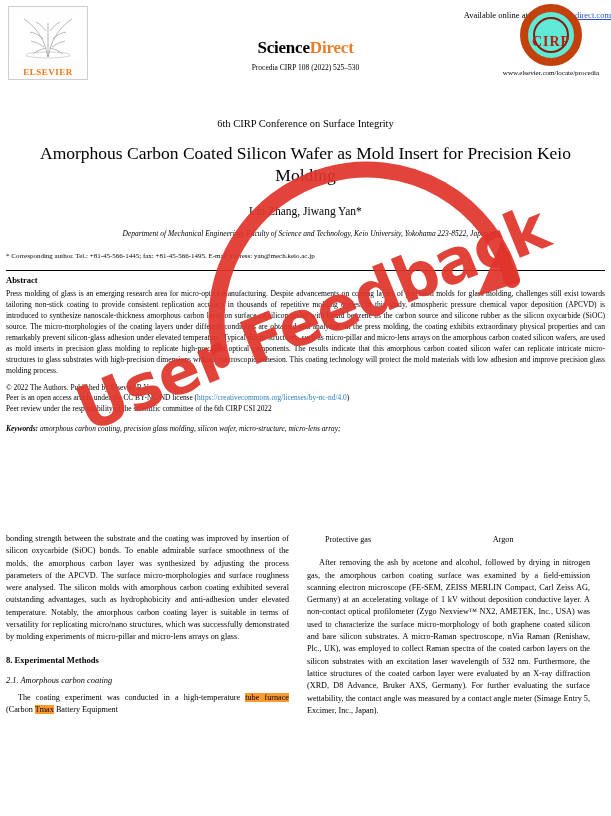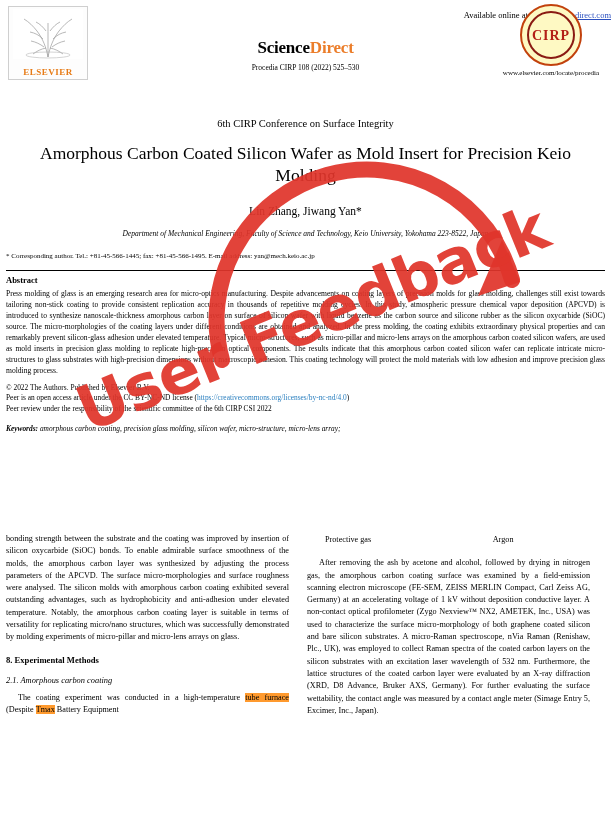--- a/index.html
+++ b/index.html
@@ -86,22 +86,22 @@
   .cirp-wrap {
     position: absolute;
     right: 6px;
     top: 4px;
     width: 108px;
     text-align: center;
   }
   .cirp-circle {
     width: 62px; height: 62px;
     border-radius: 50%;
-    background: #fef9c3;
-    border: 2px solid #c2410c;
+    background: #5eead4;
+    border: 8px solid #c2410c;
     margin: 0 auto;
     position: relative;
     box-sizing: border-box;
   }
   .cirp-circle:after {
     content: "";
     position: absolute;
     left: 5px; top: 5px; right: 5px; bottom: 5px;
     border-radius: 50%;
     border: 2px solid #8a1b13;
@@ -321,21 +321,21 @@
   <div class="keywords">
     <b>Keywords:</b><span> amorphous carbon coating, precision glass molding, silicon wafer, micro-structure, micro-lens array;</span>
   </div>
 
   <div class="cols">
 
     <div class="col">
       <p class="noindent">bonding strength between the substrate and the coating was improved by insertion of silicon oxycarbide (SiOC) bonds. To enable admirable surface smoothness of the molds, the amorphous carbon layer was synthesized by adjusting the process parameters of the APCVD. The surface micro-morphologies and surface roughness were analysed. The silicon molds with amorphous carbon coating exhibited several outstanding advantages, such as hydrophobicity and anti-adhesion under elevated temperature. Notably, the amorphous carbon coating layer is suitable in terms of versatility for replicating micro/nano structures, which was successfully demonstrated by molding experiments of micro-pillar and micro-lens arrays on glass.</p>
       <div class="sec-head">8. Experimental Methods</div>
       <div class="sub-head">2.1. Amorphous carbon coating</div>
-      <p><span>The coating experiment was conducted in a high-temperature </span><span class="hl-orange">tube furnace</span><span> (Despite </span><span class="hl-orange">Tmax</span><span> Battery Equipment</span></p>
+      <p><span>The coating experiment was conducted in a high-temperature </span><span class="hl-orange">tube furnace</span><span> (Carbon </span><span class="hl-orange">Tmax</span><span> Battery Equipment</span></p>
     </div>
 
     <div class="col">
       <table class="mini-table">
         <tbody>
             <tr>
           <td class="lab">Protective gas</td>
           <td class="val">Argon</td>
         </tr>
       </tbody>

